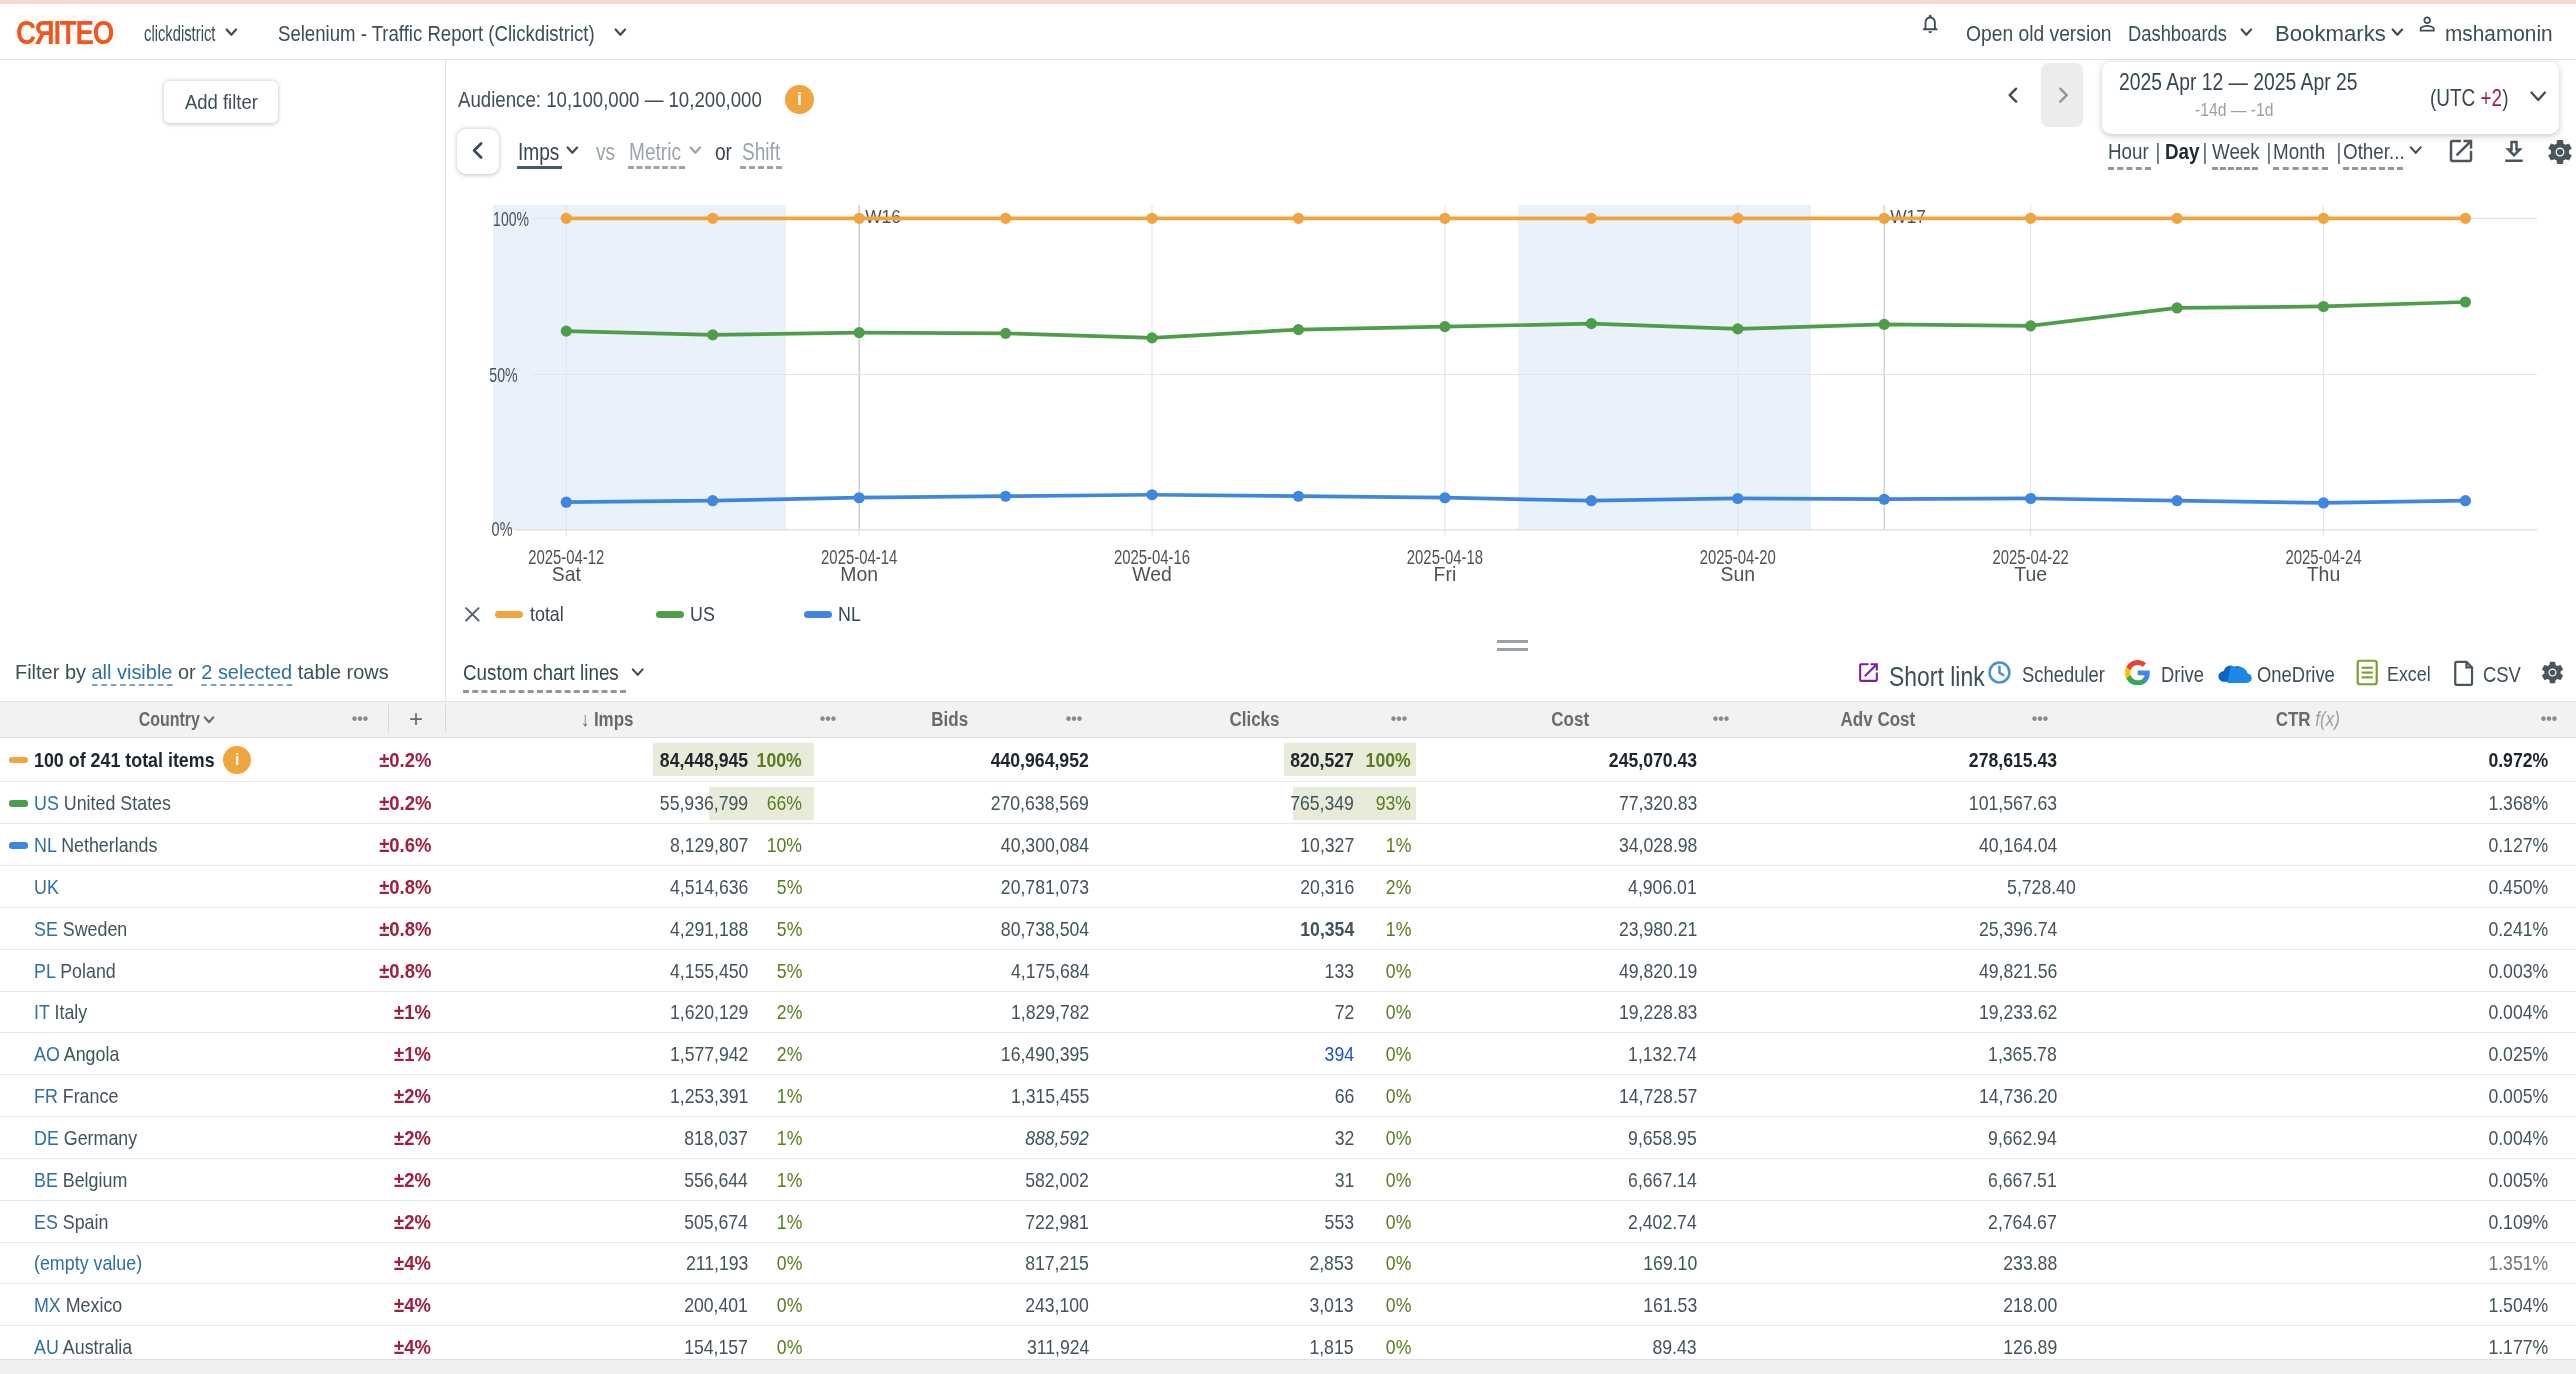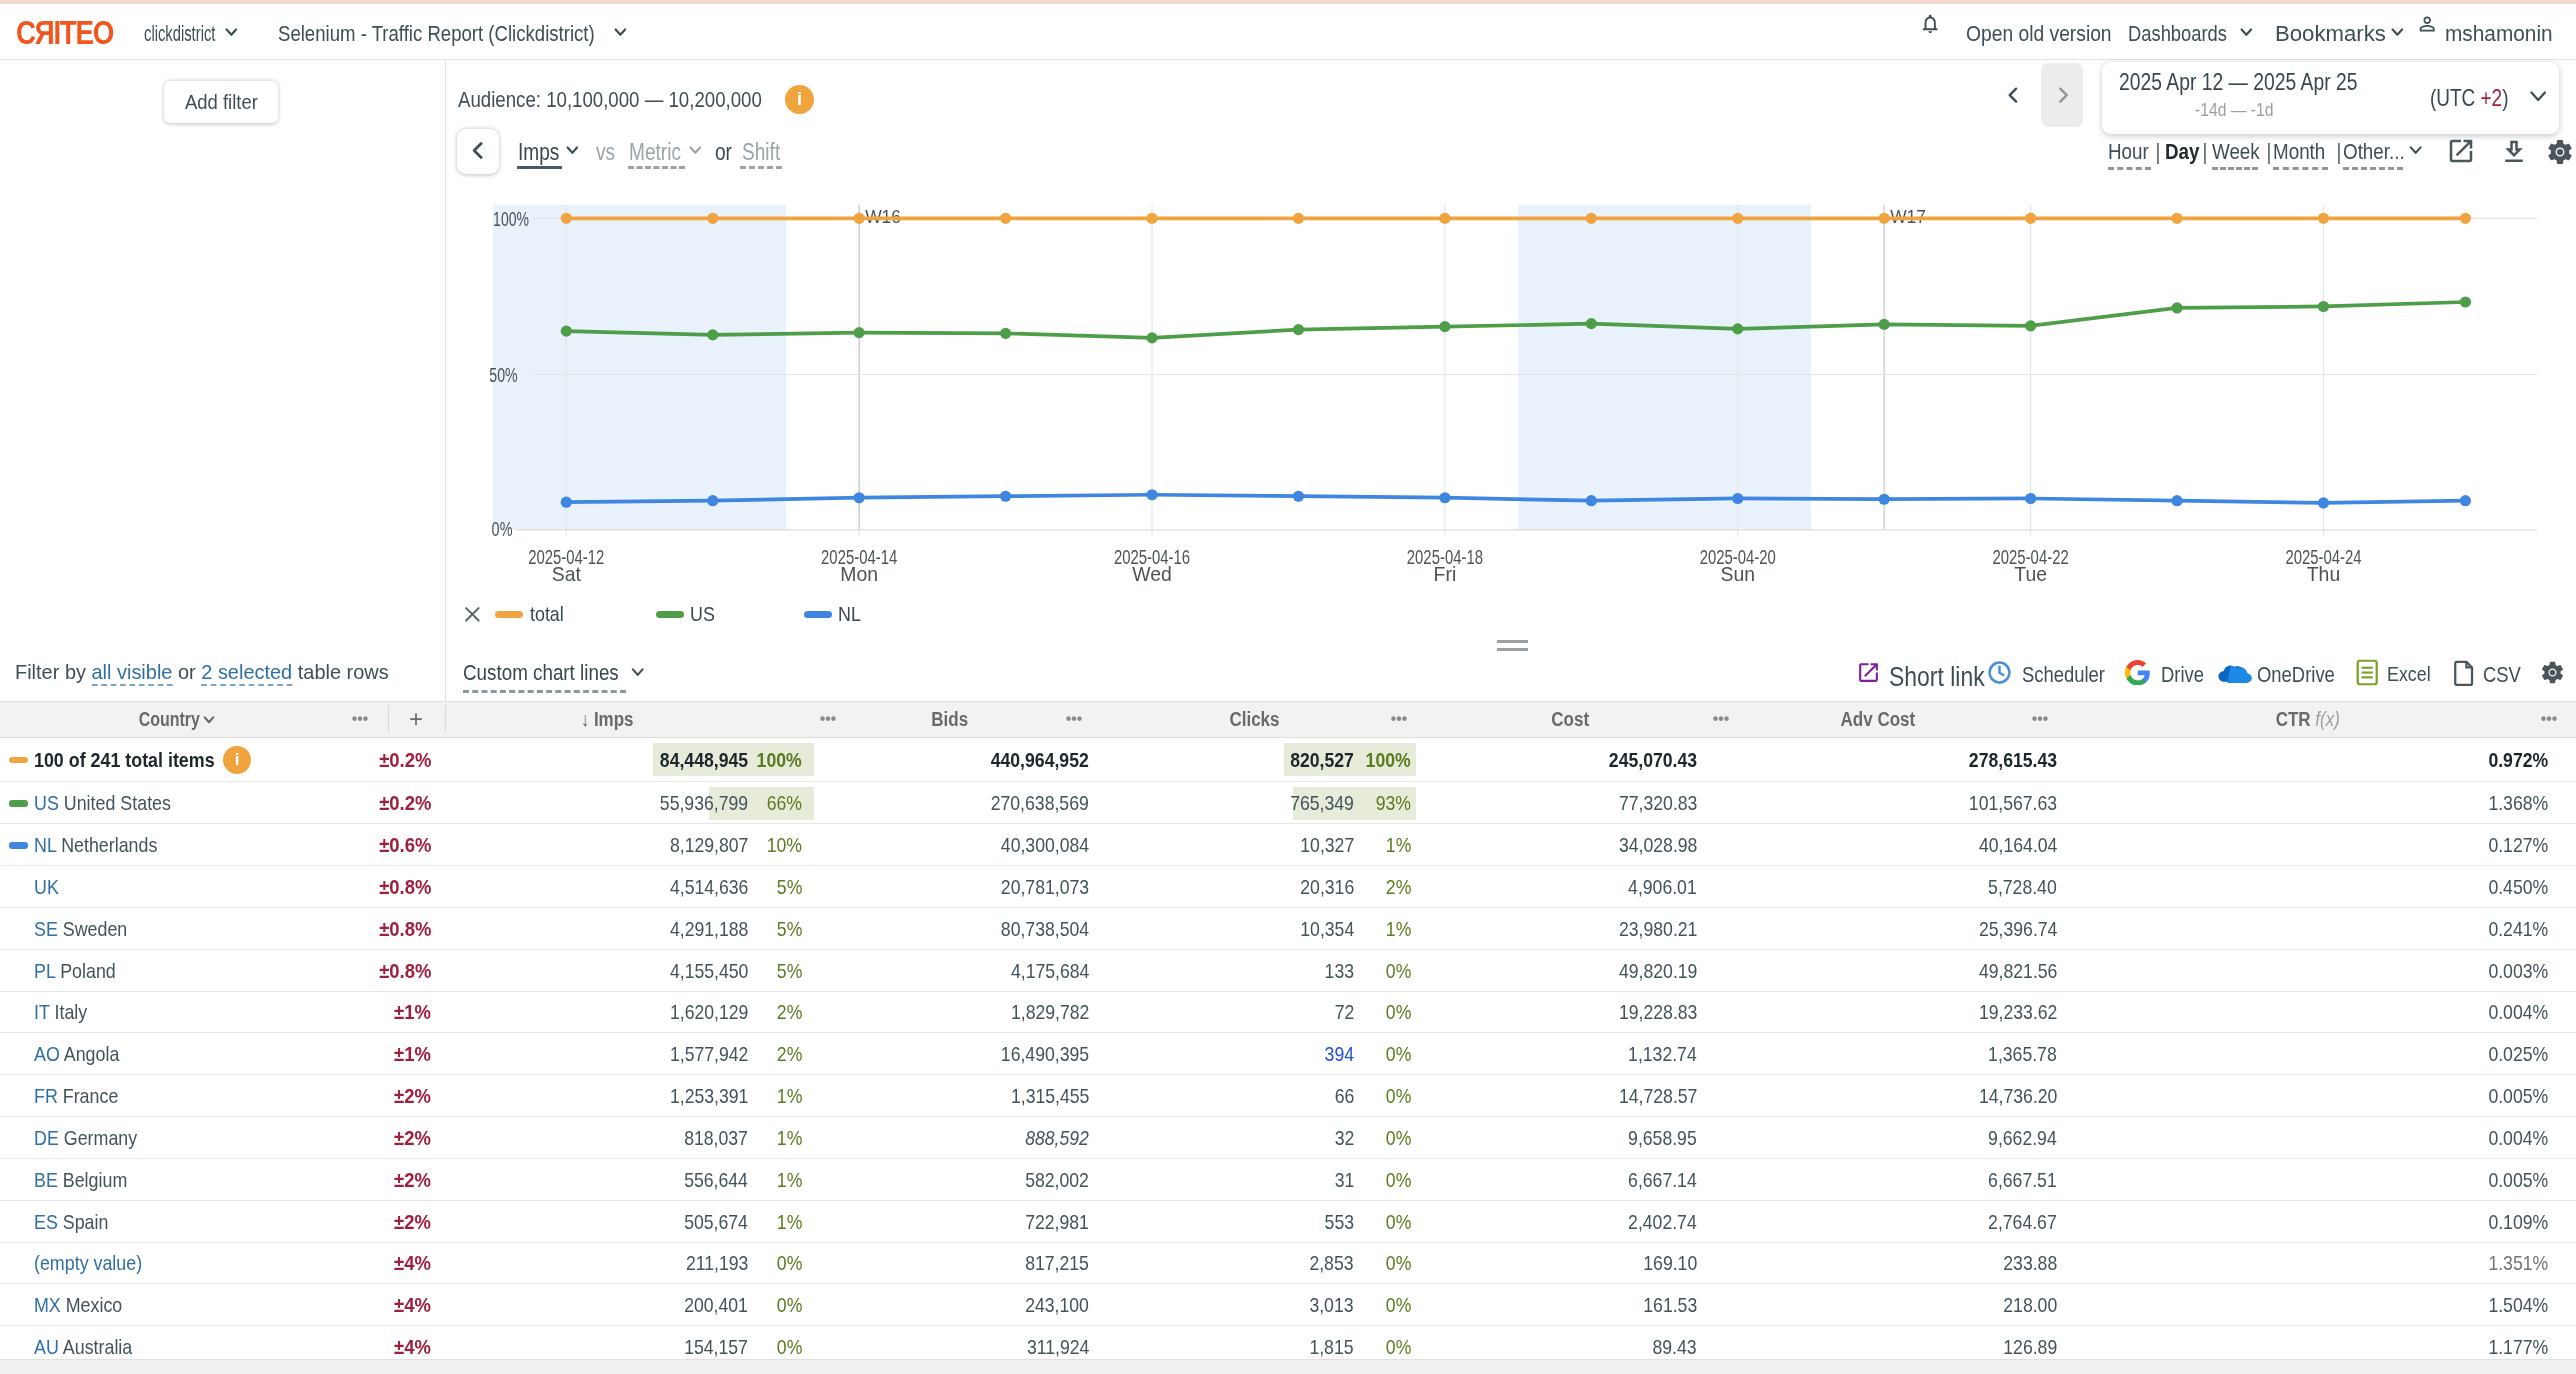--- a/index.html
+++ b/index.html
@@ -300,30 +300,30 @@
 </div>
 <div class="a" style="left:0;top:866px;width:2576px;height:42px;border-bottom:0.7px solid #e7e7e7;font-size:21px;line-height:42px">
 <div class="a" style="left:34px;top:0"><span class="sx" style="transform:scaleX(.85)"><span class="link">UK</span></span></div>
 <div class="a" style="right:2145px;top:0;color:#a01f3d;font-weight:bold"><span class="sxr" style="transform:scaleX(.88)">±0.8%</span></div>
 <div class="a" style="right:1828px;top:0;color:#42535a;"><span class="sxr" style="transform:scaleX(.84)">4,514,636</span></div>
 <div class="a" style="right:1774px;top:0;color:#5a7b1f;"><span class="sxr" style="transform:scaleX(.84)">5%</span></div>
 <div class="a" style="right:1487px;top:0;color:#42535a;"><span class="sxr" style="transform:scaleX(.84)">20,781,073</span></div>
 <div class="a" style="right:1222px;top:0;color:#42535a;"><span class="sxr" style="transform:scaleX(.84)">20,316</span></div>
 <div class="a" style="right:1165px;top:0;color:#5a7b1f;"><span class="sxr" style="transform:scaleX(.84)">2%</span></div>
 <div class="a" style="right:879px;top:0;color:#42535a;"><span class="sxr" style="transform:scaleX(.84)">4,906.01</span></div>
-<div class="a" style="right:519px;top:0;color:#42535a;"><span class="sxr" style="transform:scaleX(.84)">5,728.40</span></div>
+<div class="a" style="right:500px;top:0;color:#42535a;"><span class="sxr" style="transform:scaleX(.84)">5,728.40</span></div>
 <div class="a" style="right:28px;top:0;color:#42535a;"><span class="sxr" style="transform:scaleX(.84)">0.450%</span></div>
 </div>
 <div class="a" style="left:0;top:908px;width:2576px;height:42px;border-bottom:0.7px solid #e7e7e7;font-size:21px;line-height:42px">
 <div class="a" style="left:34px;top:0"><span class="sx" style="transform:scaleX(.85)"><span class="link">SE</span> <span style="color:#42535a">Sweden</span></span></div>
 <div class="a" style="right:2145px;top:0;color:#a01f3d;font-weight:bold"><span class="sxr" style="transform:scaleX(.88)">±0.8%</span></div>
 <div class="a" style="right:1828px;top:0;color:#42535a;"><span class="sxr" style="transform:scaleX(.84)">4,291,188</span></div>
 <div class="a" style="right:1774px;top:0;color:#5a7b1f;"><span class="sxr" style="transform:scaleX(.84)">5%</span></div>
 <div class="a" style="right:1487px;top:0;color:#42535a;"><span class="sxr" style="transform:scaleX(.84)">80,738,504</span></div>
-<div class="a" style="right:1222px;top:0;color:#42535a;"><span class="sxr" style="transform:scaleX(.84)">10,354</span></div>
+<div class="a" style="right:1222px;top:0;color:#42535a;font-weight:bold;"><span class="sxr" style="transform:scaleX(.84)">10,354</span></div>
 <div class="a" style="right:1165px;top:0;color:#5a7b1f;"><span class="sxr" style="transform:scaleX(.84)">1%</span></div>
 <div class="a" style="right:879px;top:0;color:#42535a;"><span class="sxr" style="transform:scaleX(.84)">23,980.21</span></div>
 <div class="a" style="right:519px;top:0;color:#42535a;"><span class="sxr" style="transform:scaleX(.84)">25,396.74</span></div>
 <div class="a" style="right:28px;top:0;color:#42535a;"><span class="sxr" style="transform:scaleX(.84)">0.241%</span></div>
 </div>
 <div class="a" style="left:0;top:950px;width:2576px;height:42px;border-bottom:0.7px solid #e7e7e7;font-size:21px;line-height:42px">
 <div class="a" style="left:34px;top:0"><span class="sx" style="transform:scaleX(.85)"><span class="link">PL</span> <span style="color:#42535a">Poland</span></span></div>
 <div class="a" style="right:2145px;top:0;color:#a01f3d;font-weight:bold"><span class="sxr" style="transform:scaleX(.88)">±0.8%</span></div>
 <div class="a" style="right:1828px;top:0;color:#42535a;"><span class="sxr" style="transform:scaleX(.84)">4,155,450</span></div>
 <div class="a" style="right:1774px;top:0;color:#5a7b1f;"><span class="sxr" style="transform:scaleX(.84)">5%</span></div>

